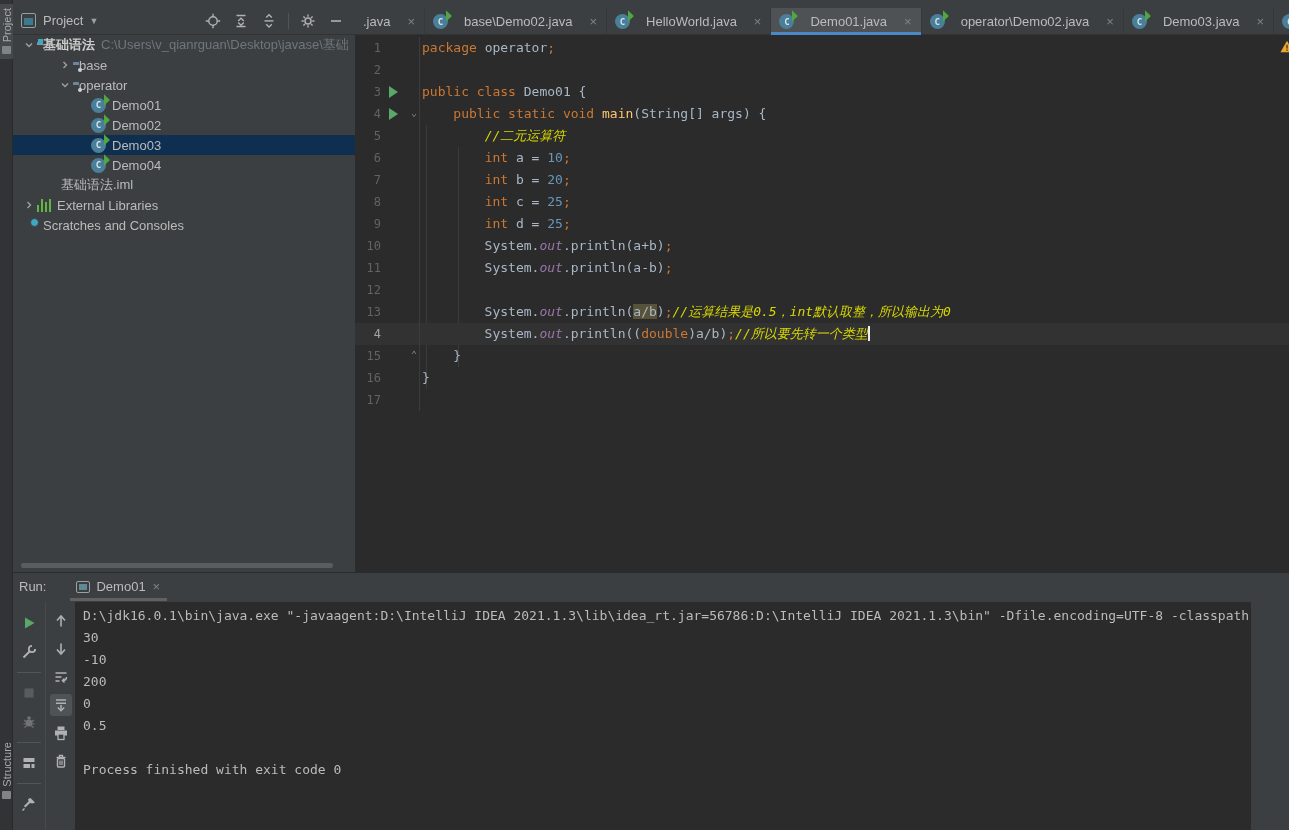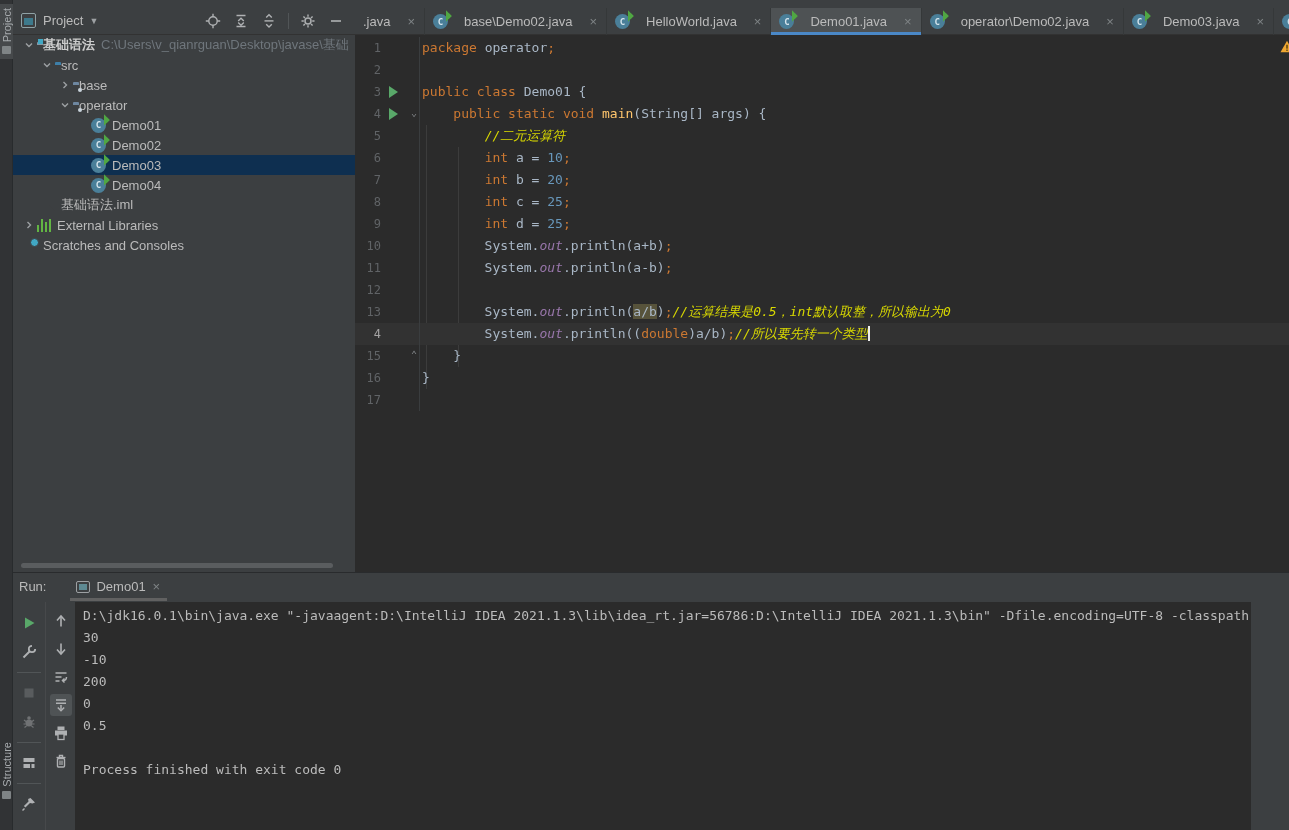--- a/index.html
+++ b/index.html
@@ -211,29 +211,20 @@
       <div class="tree-row" style="padding-left: 8px;">
         <span class="tw-arrow">
           <svg width="10" height="10" viewBox="0 0 10 10">
             <polyline points="2,3.5 5,6.5 8,3.5" fill="none" stroke="#9DA0A3" stroke-width="1.4"></polyline>
           </svg>
         </span>
         <span class="tw-icon"><span class="folder project"></span></span>
         <span class="tree-label bold">基础语法</span>
         <span class="tree-path">C:\Users\v_qianrguan\Desktop\javase\基础</span>
       </div>
-      <div class="tree-row" style="padding-left: 26px;">
-        <span class="tw-arrow">
-          <svg width="10" height="10" viewBox="0 0 10 10">
-            <polyline points="2,3.5 5,6.5 8,3.5" fill="none" stroke="#9DA0A3" stroke-width="1.4"></polyline>
-          </svg>
-        </span>
-        <span class="tw-icon"><span class="folder src"></span></span>
-        <span class="tree-label">src</span>
-      </div>
       <div class="tree-row" style="padding-left: 44px;">
         <span class="tw-arrow">
           <svg width="10" height="10" viewBox="0 0 10 10">
             <polyline points="3.5,2 6.5,5 3.5,8" fill="none" stroke="#9DA0A3" stroke-width="1.4"></polyline>
           </svg>
         </span>
         <span class="tw-icon"><span class="folder pkg"></span></span>
         <span class="tree-label">base</span>
       </div>
       <div class="tree-row" style="padding-left: 44px;">

